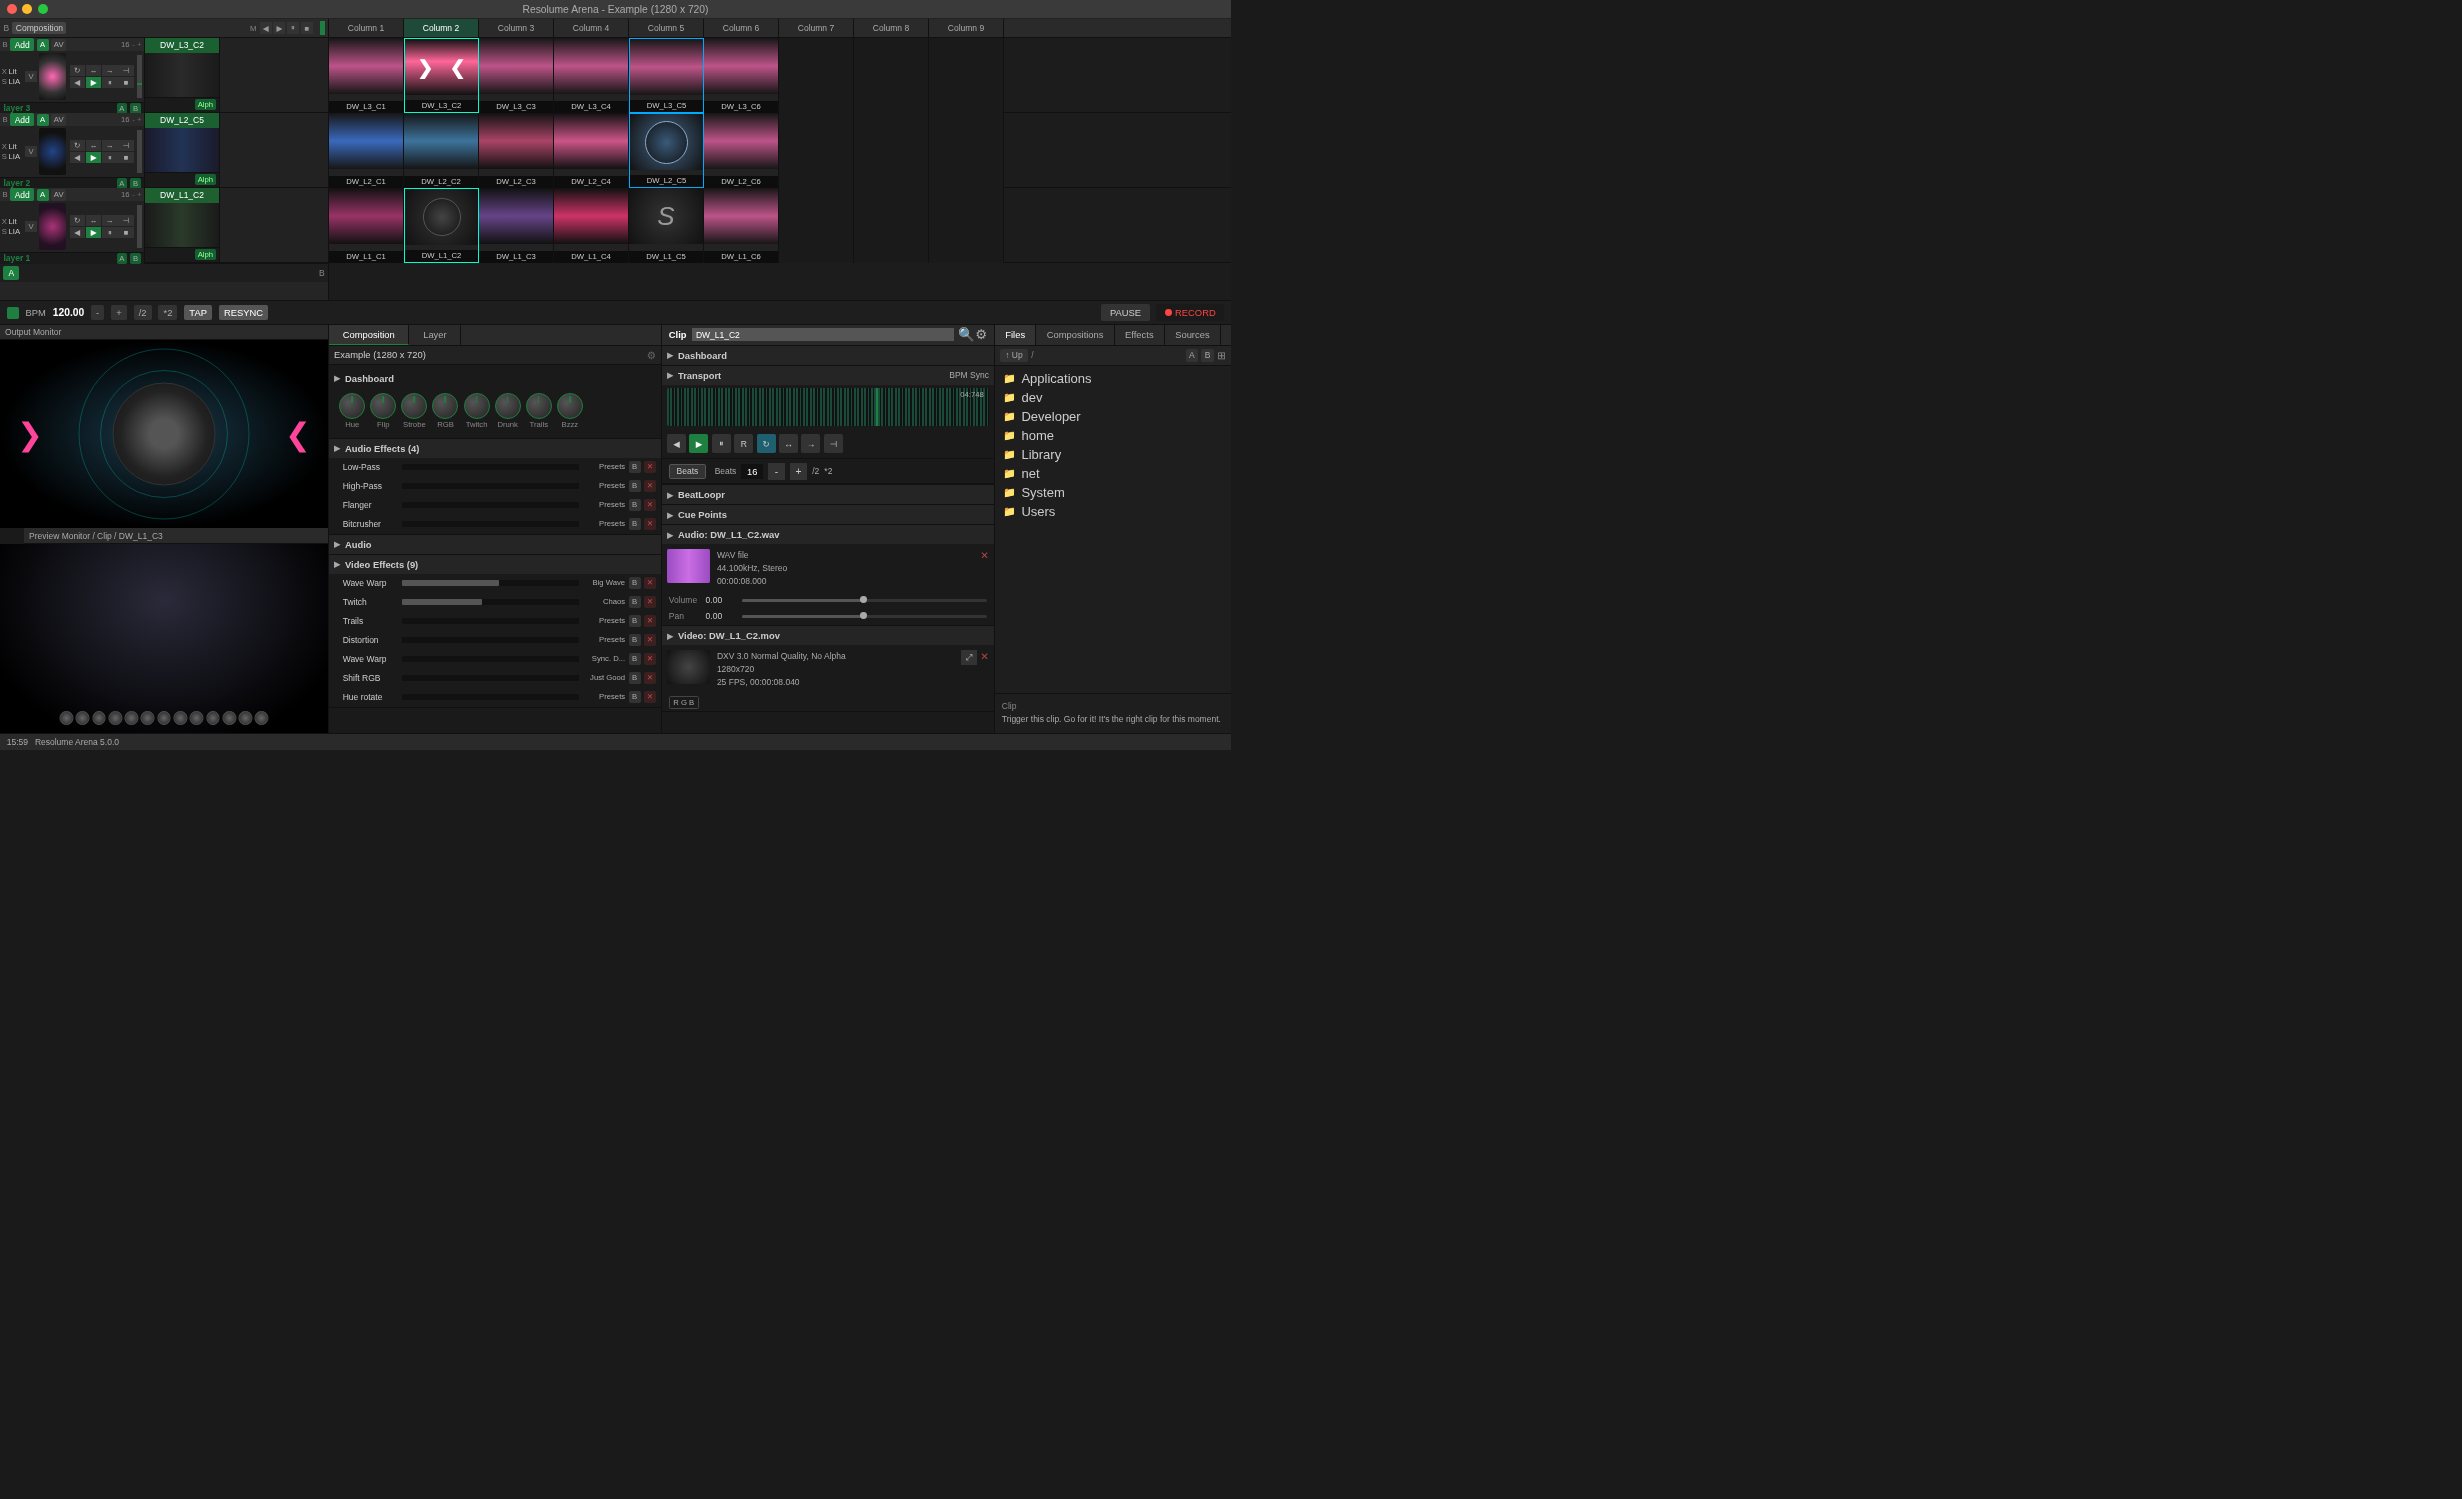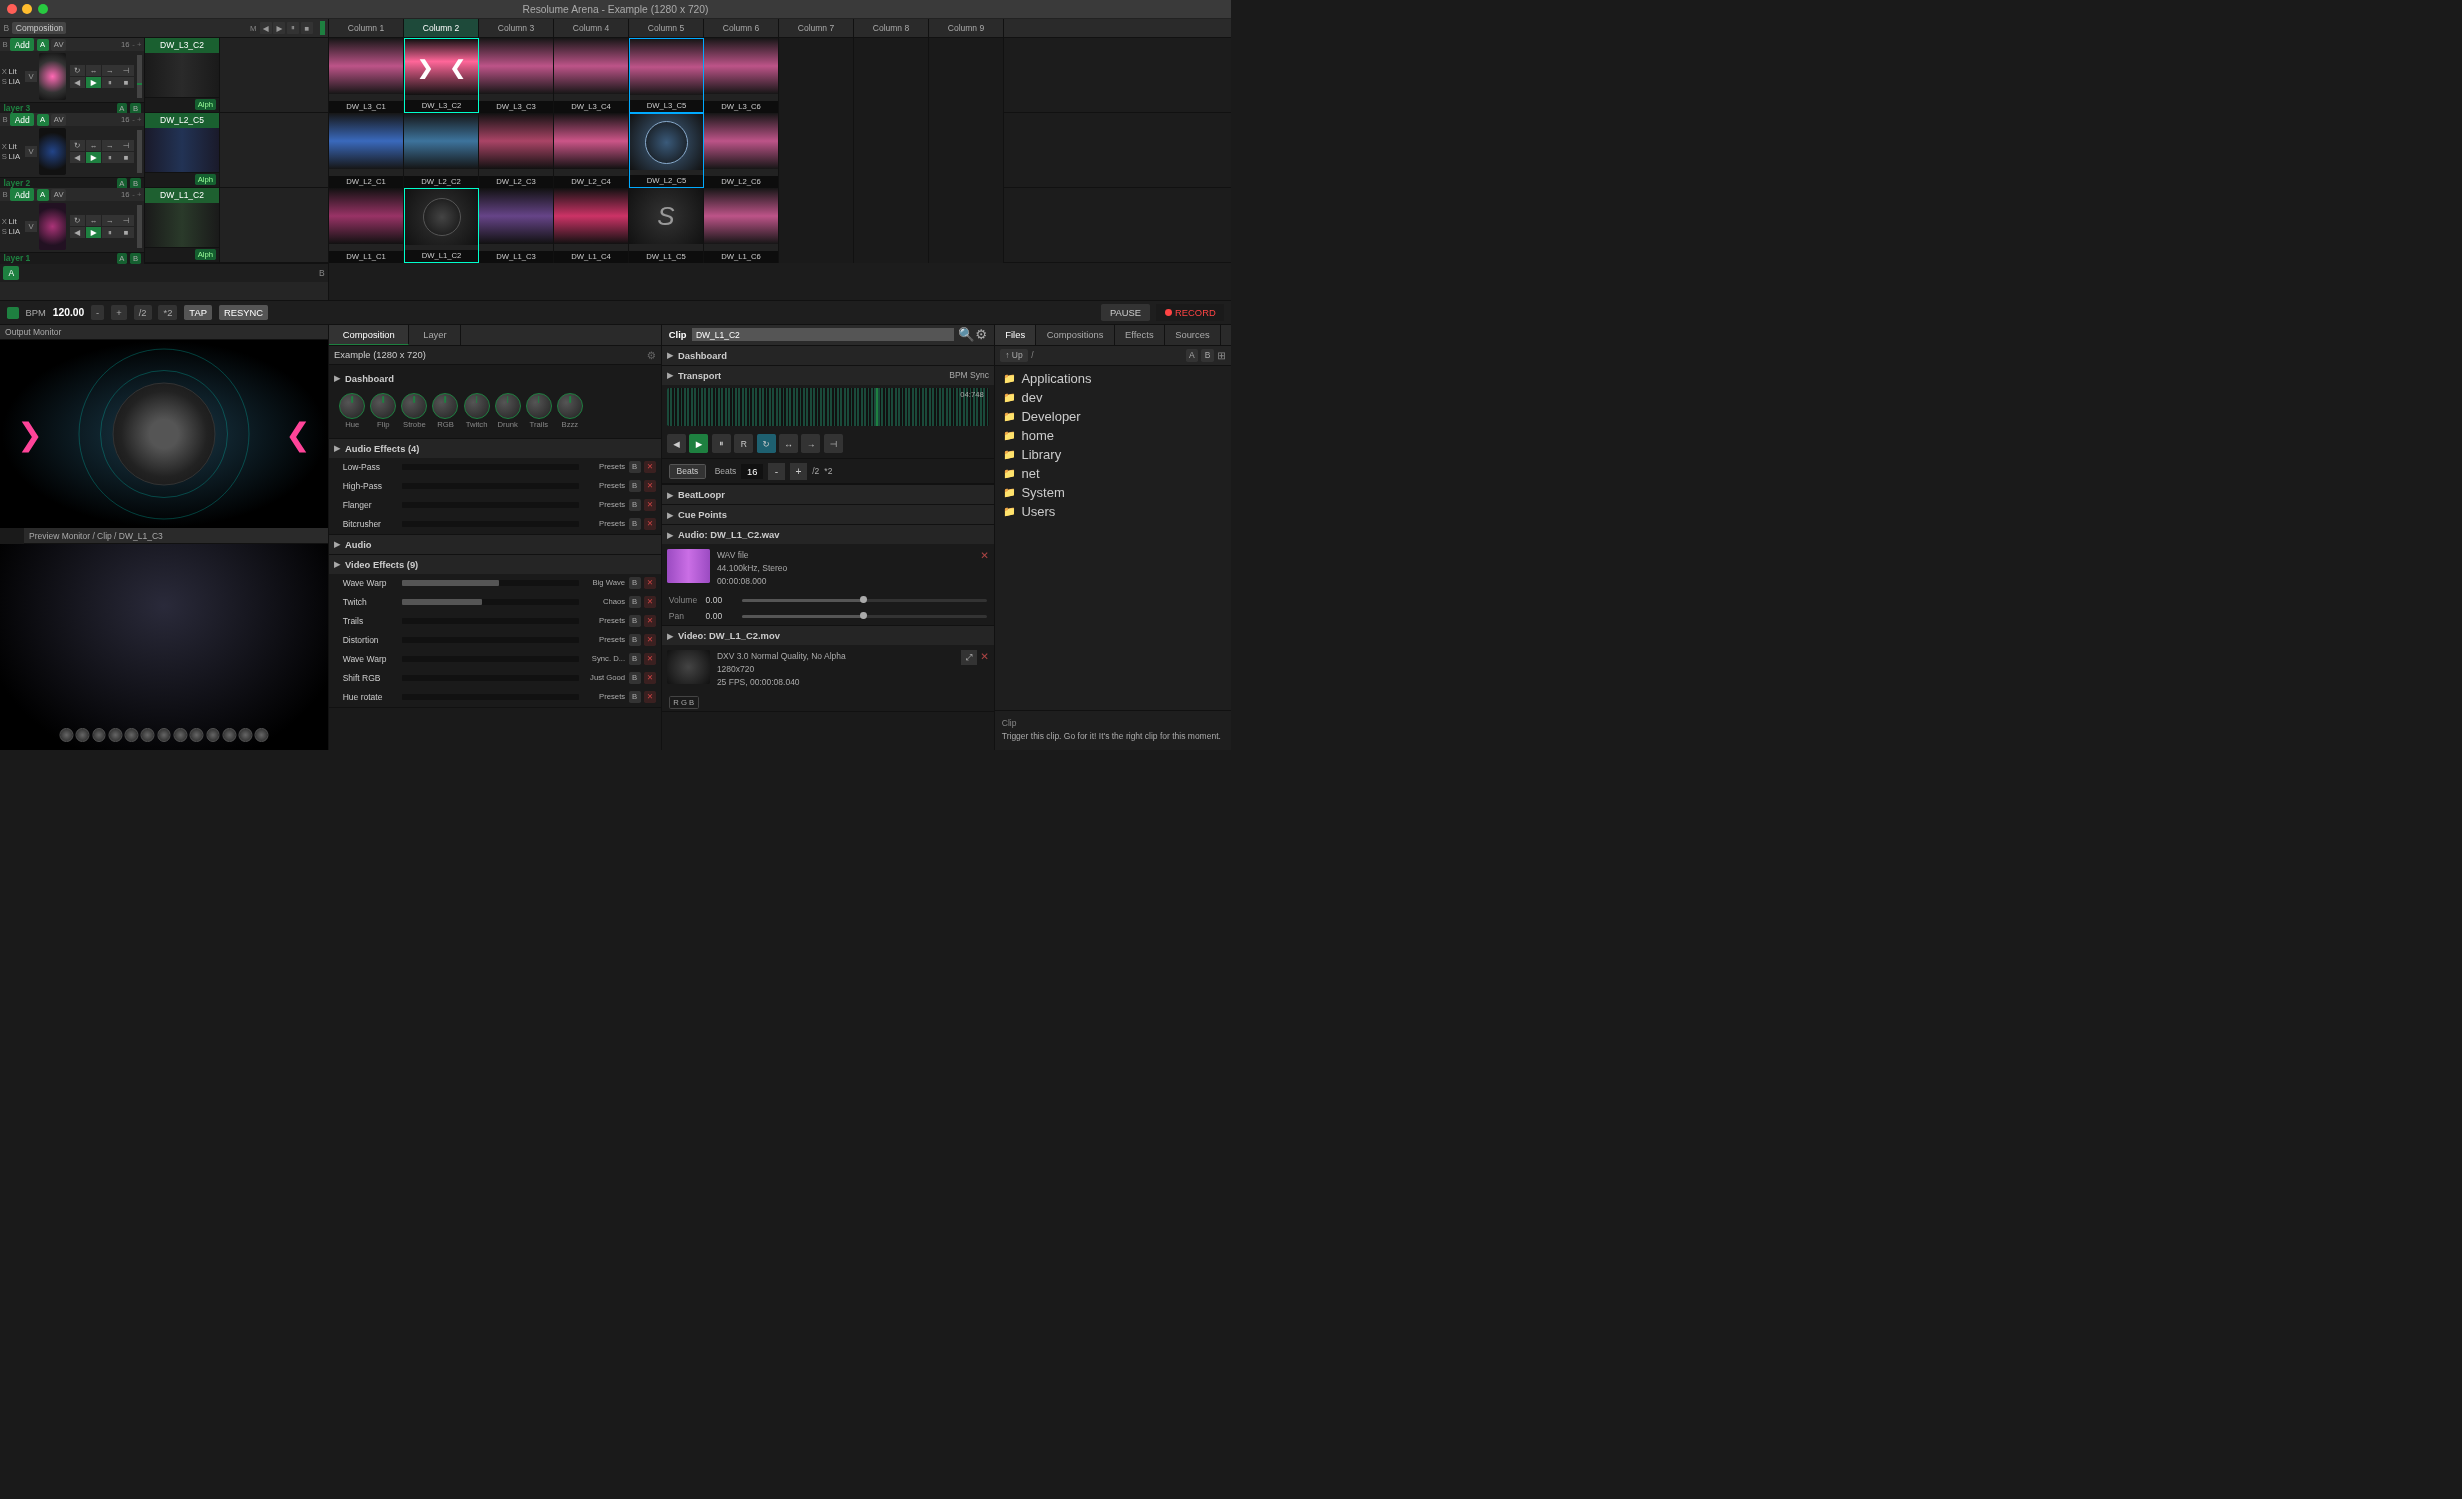--- a/index.html
+++ b/index.html
@@ -1809,15 +1809,19 @@
         </div>
       </div>
       <div class="clip-info-box">
         <div class="clip-info-label">Clip</div>
         <div class="clip-info-text">Trigger this clip. Go for it! It's the right clip for this moment.</div>
       </div>
     </div>
 
   </div>
 
+  <div class="status-bar">
+    <span class="status-time">15:59</span>
+    <span class="status-app">Resolume Arena 5.0.0</span>
+  </div>
 
 </div>
 
 
 </body></html>

